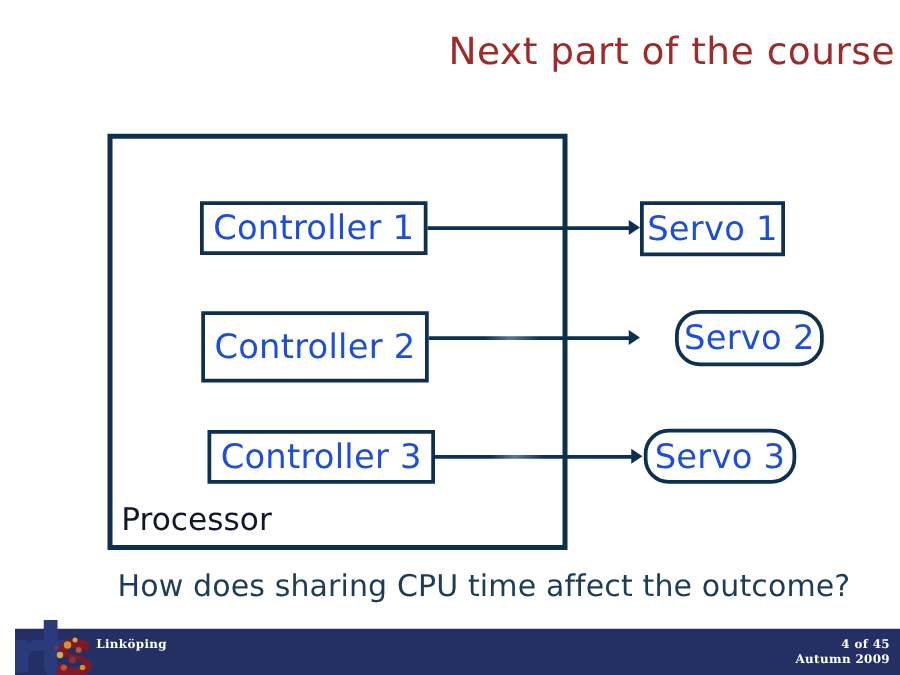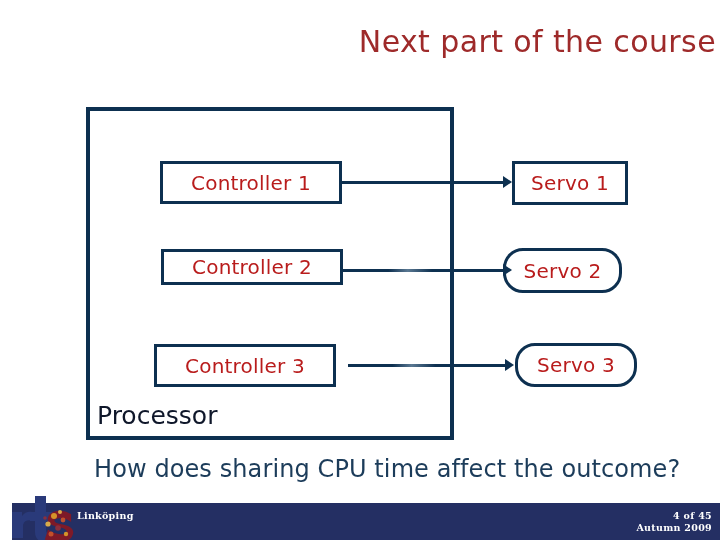--- a/index.html
+++ b/index.html
@@ -61,34 +61,34 @@
   }
 
   .node {
     position: absolute;
     border: 3px solid #0d3050;
     box-sizing: border-box;
     background: #ffffff;
     display: flex;
     align-items: center;
     justify-content: center;
-    font-size: 20px;
-    color: #b91c1c;
+    font-size: 27px;
+    color: #1d4ed8;
     white-space: nowrap;
     letter-spacing: 0.2px;
   }
 
   
   .ctrl-1 { left: 160px; top: 161px; width: 182px; height: 43px; }
-  .ctrl-2 { left: 161px; top: 249px; width: 182px; height: 36px; }
-  .ctrl-3 { left: 154px; top: 344px; width: 182px; height: 43px; }
+  .ctrl-2 { left: 161px; top: 249px; width: 182px; height: 57px; }
+  .ctrl-3 { left: 166px; top: 344px; width: 182px; height: 43px; }
 
   
   .servo-1 { left: 512px; top: 161px; width: 116px; height: 44px; }
-  .servo-2 { left: 503px; top: 248px; width: 119px; height: 45px; border-radius: 20px; }
+  .servo-2 { left: 540px; top: 248px; width: 119px; height: 45px; border-radius: 20px; }
   .servo-3 { left: 515px; top: 343px; width: 122px; height: 44px; border-radius: 20px; }
 
   
   .arrow-line {
     position: absolute;
     height: 3px;
     background: #0d3050;
   }
   .arrow-line.faded {
     background: linear-gradient(to right,

